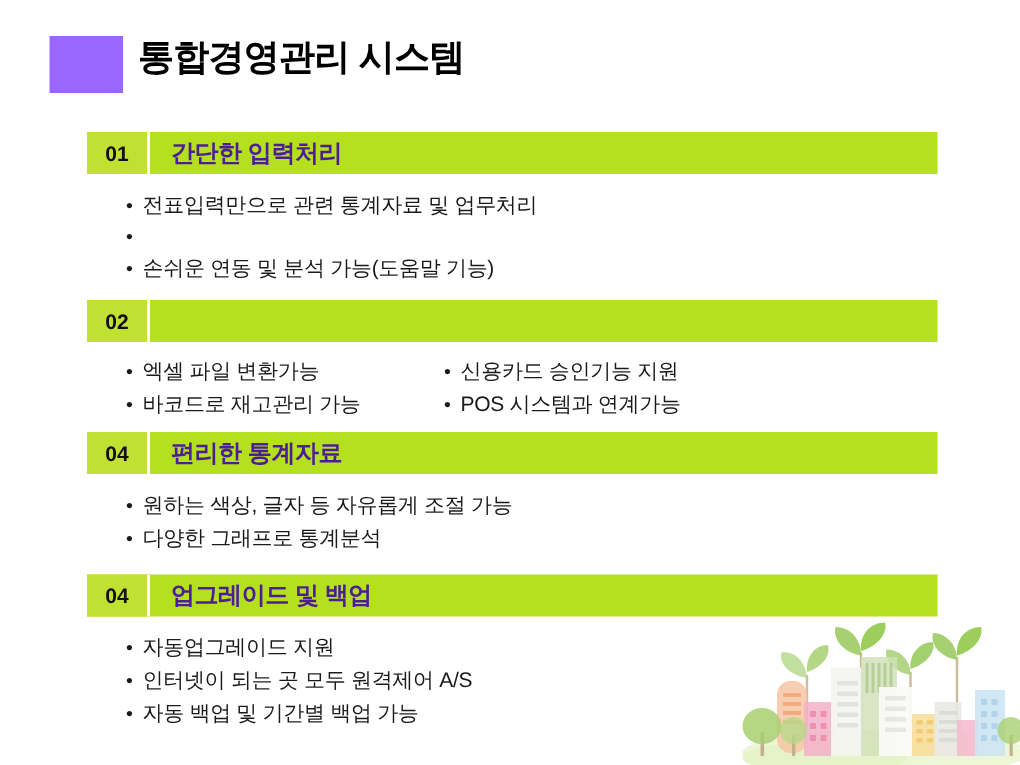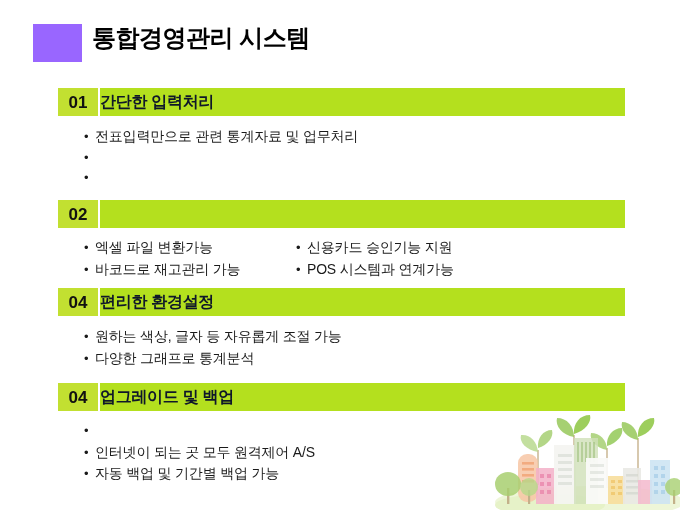--- a/index.html
+++ b/index.html
@@ -58,30 +58,31 @@
     height: 28px;
     background: #c2e031;
     border-right: 2px solid #ffffff;
     display: flex;
     align-items: center;
     justify-content: center;
     flex: 0 0 auto;
   }
 
   .section-num {
-    font-size: 17px;
+    font-size: 14px;
     font-weight: bold;
     color: #111111;
     line-height: 1;
   }
 
   .section-title {
     font-size: 16px;
     font-weight: bold;
-    color: #0f172a;
+    color: #4c1d95;
+    padding-left: 14px;
     letter-spacing: -0.3px;
     white-space: nowrap;
   }
 
   
   .bullet-block {
     position: absolute;
     left: 84px;
   }
 
@@ -144,20 +145,21 @@
     <div class="bullet-col">
       <div class="bullet-row">
         <span class="bullet-dot">•</span>
         <span>전표입력만으로 관련 통계자료 및 업무처리</span>
       </div>
       <div class="bullet-row">
         <span class="bullet-dot">•</span>
       </div>
       <div class="bullet-row">
         <span class="bullet-dot">•</span>
+        <span>손쉬운 연동 및 분석 가능(도움말 기능)</span>
       </div>
     </div>
   </div>
 
   <div class="section-bar" style="top:200px;">
     <div class="section-num-cell">
       <span class="section-num">02</span>
     </div>
   </div>
   <div class="bullet-block" style="top:238px;">
@@ -182,21 +184,21 @@
           <span>POS 시스템과 연계가능</span>
         </div>
       </div>
     </div>
   </div>
 
   <div class="section-bar" style="top:288px;">
     <div class="section-num-cell">
       <span class="section-num">04</span>
     </div>
-    <div class="section-title">편리한 환경설정</div>
+    <div class="section-title">편리한 통계자료</div>
   </div>
   <div class="bullet-block" style="top:327px;">
     <div class="bullet-col">
       <div class="bullet-row">
         <span class="bullet-dot">•</span>
         <span>원하는 색상, 글자 등 자유롭게 조절 가능</span>
       </div>
       <div class="bullet-row">
         <span class="bullet-dot">•</span>
         <span>다양한 그래프로 통계분석</span>
@@ -207,20 +209,21 @@
   <div class="section-bar" style="top:383px;align-items:center;">
     <div class="section-num-cell">
       <span class="section-num">04</span>
     </div>
     <div class="section-title">업그레이드 및 백업</div>
   </div>
   <div class="bullet-block" style="top:422px;">
     <div class="bullet-col">
       <div class="bullet-row">
         <span class="bullet-dot">•</span>
+        <span>자동업그레이드 지원</span>
       </div>
       <div class="bullet-row">
         <span class="bullet-dot">•</span>
         <span>인터넷이 되는 곳 모두 원격제어 A/S</span>
       </div>
       <div class="bullet-row">
         <span class="bullet-dot">•</span>
         <span>자동 백업 및 기간별 백업 가능</span>
       </div>
     </div>

